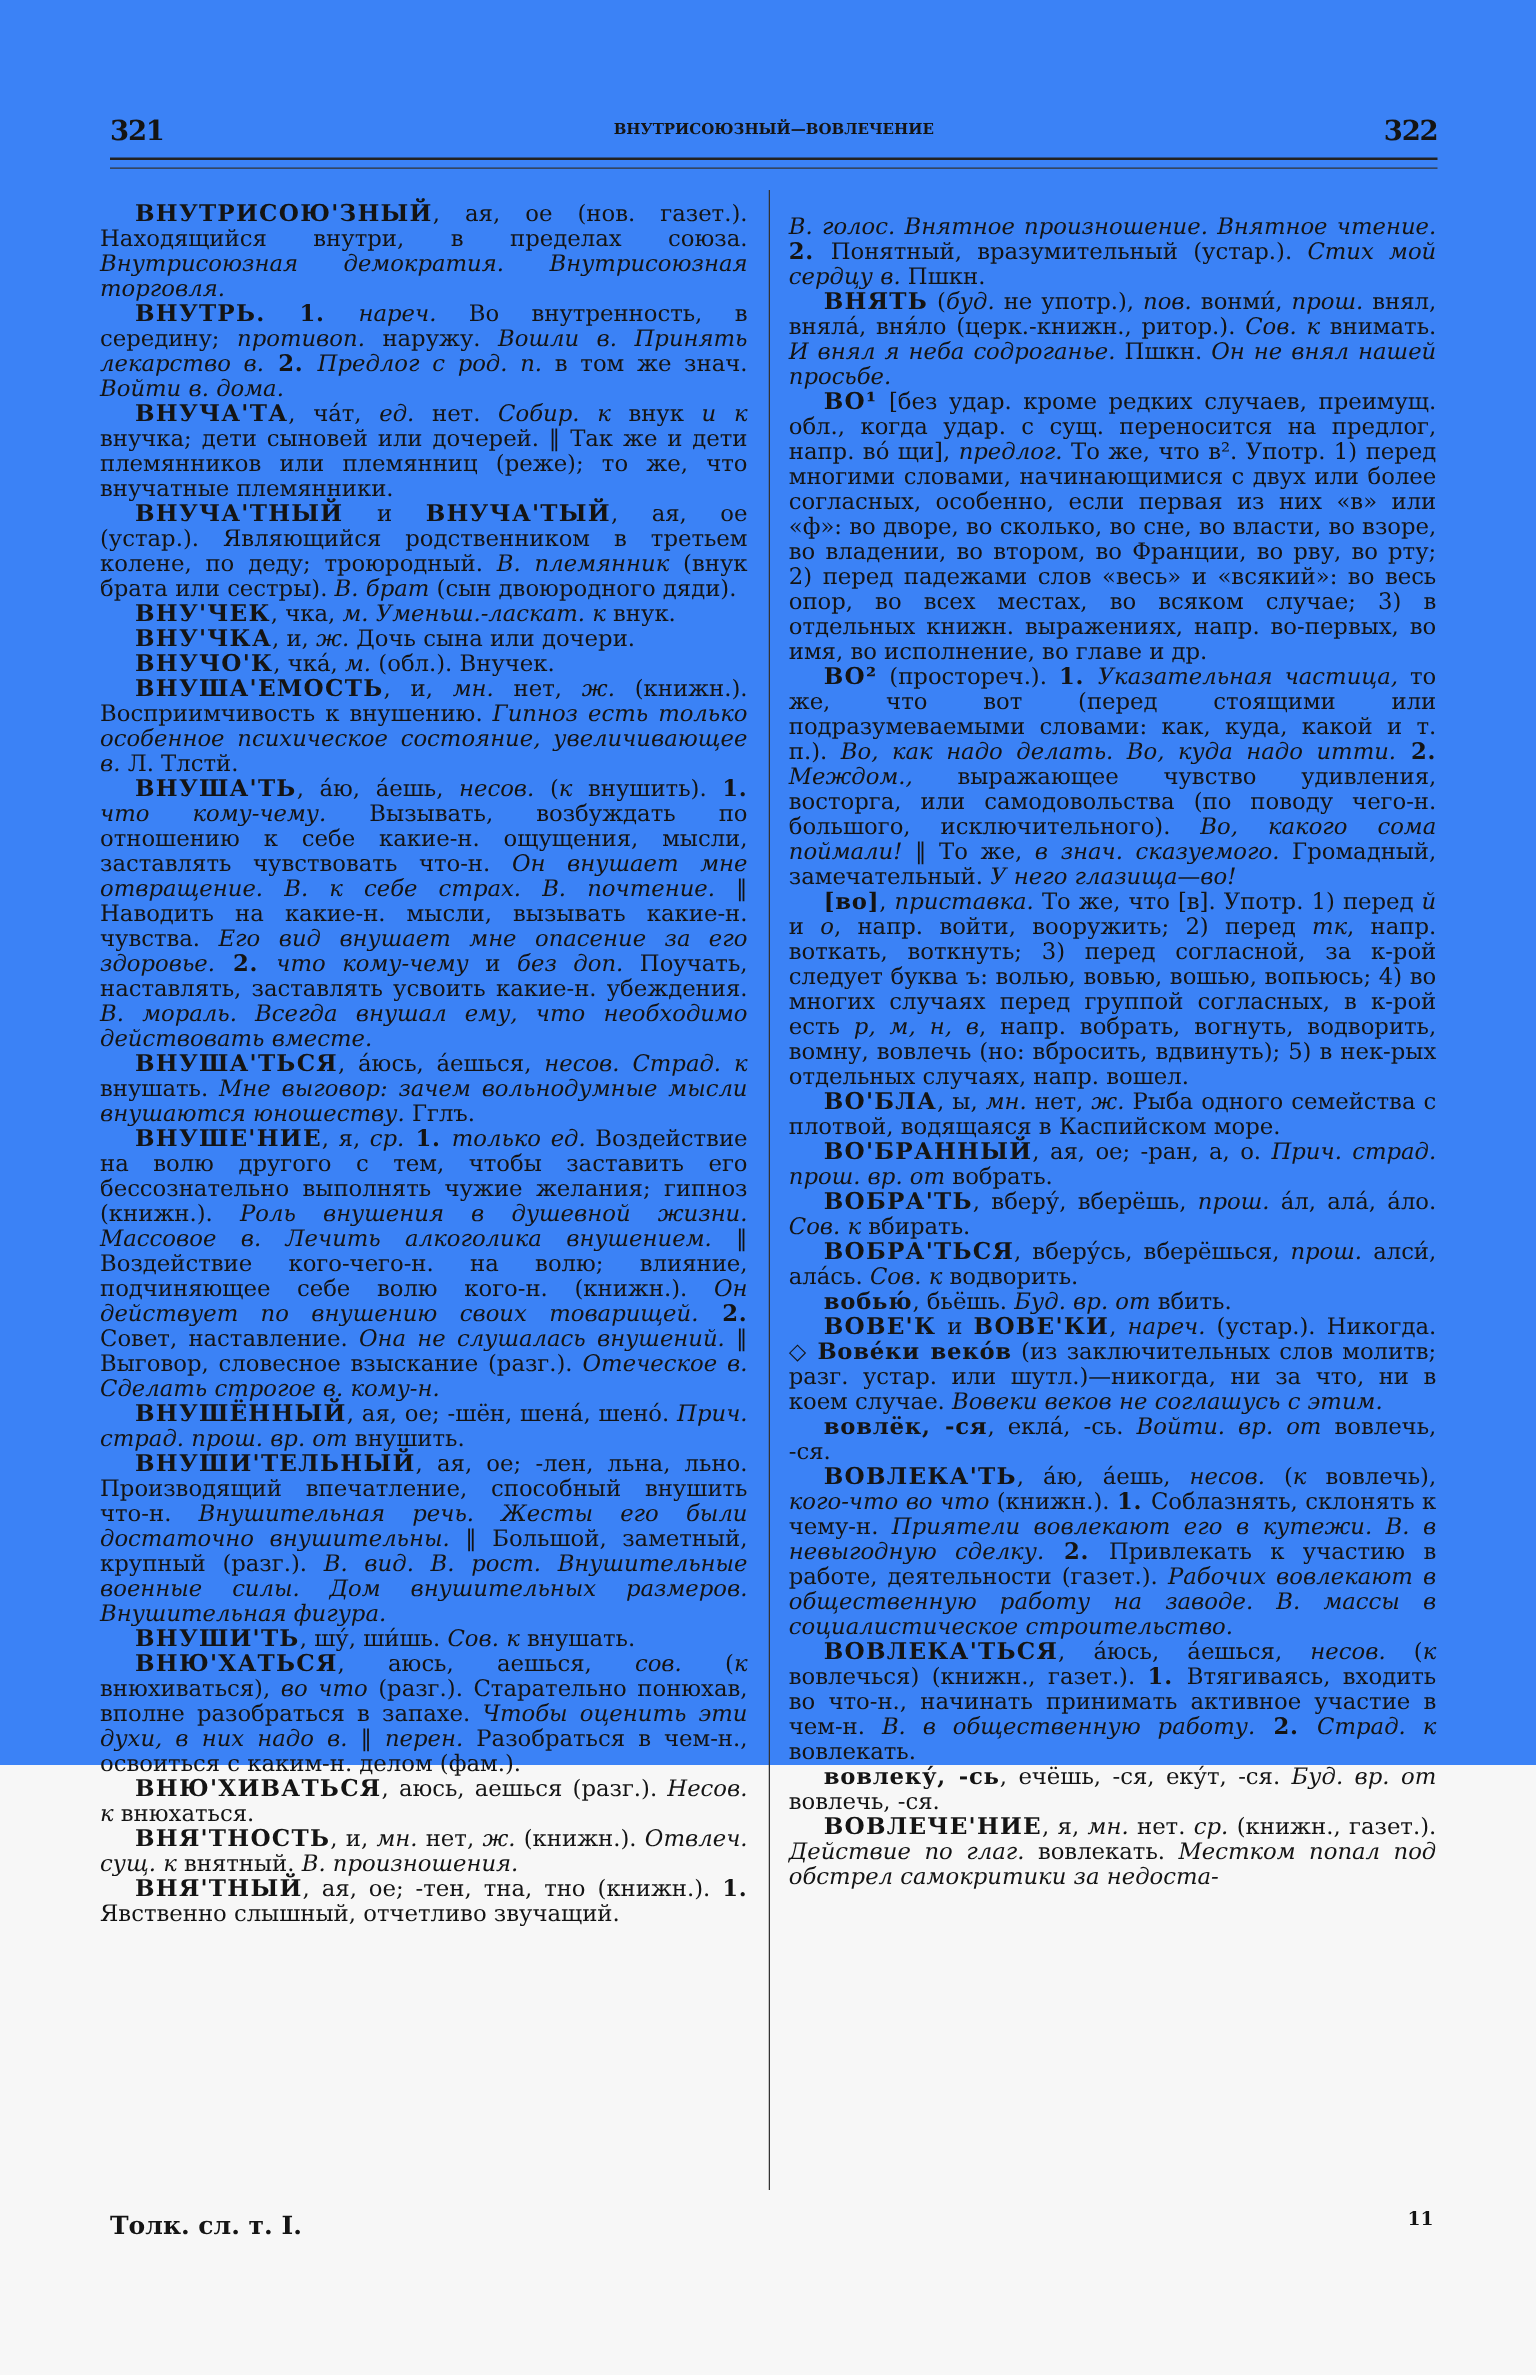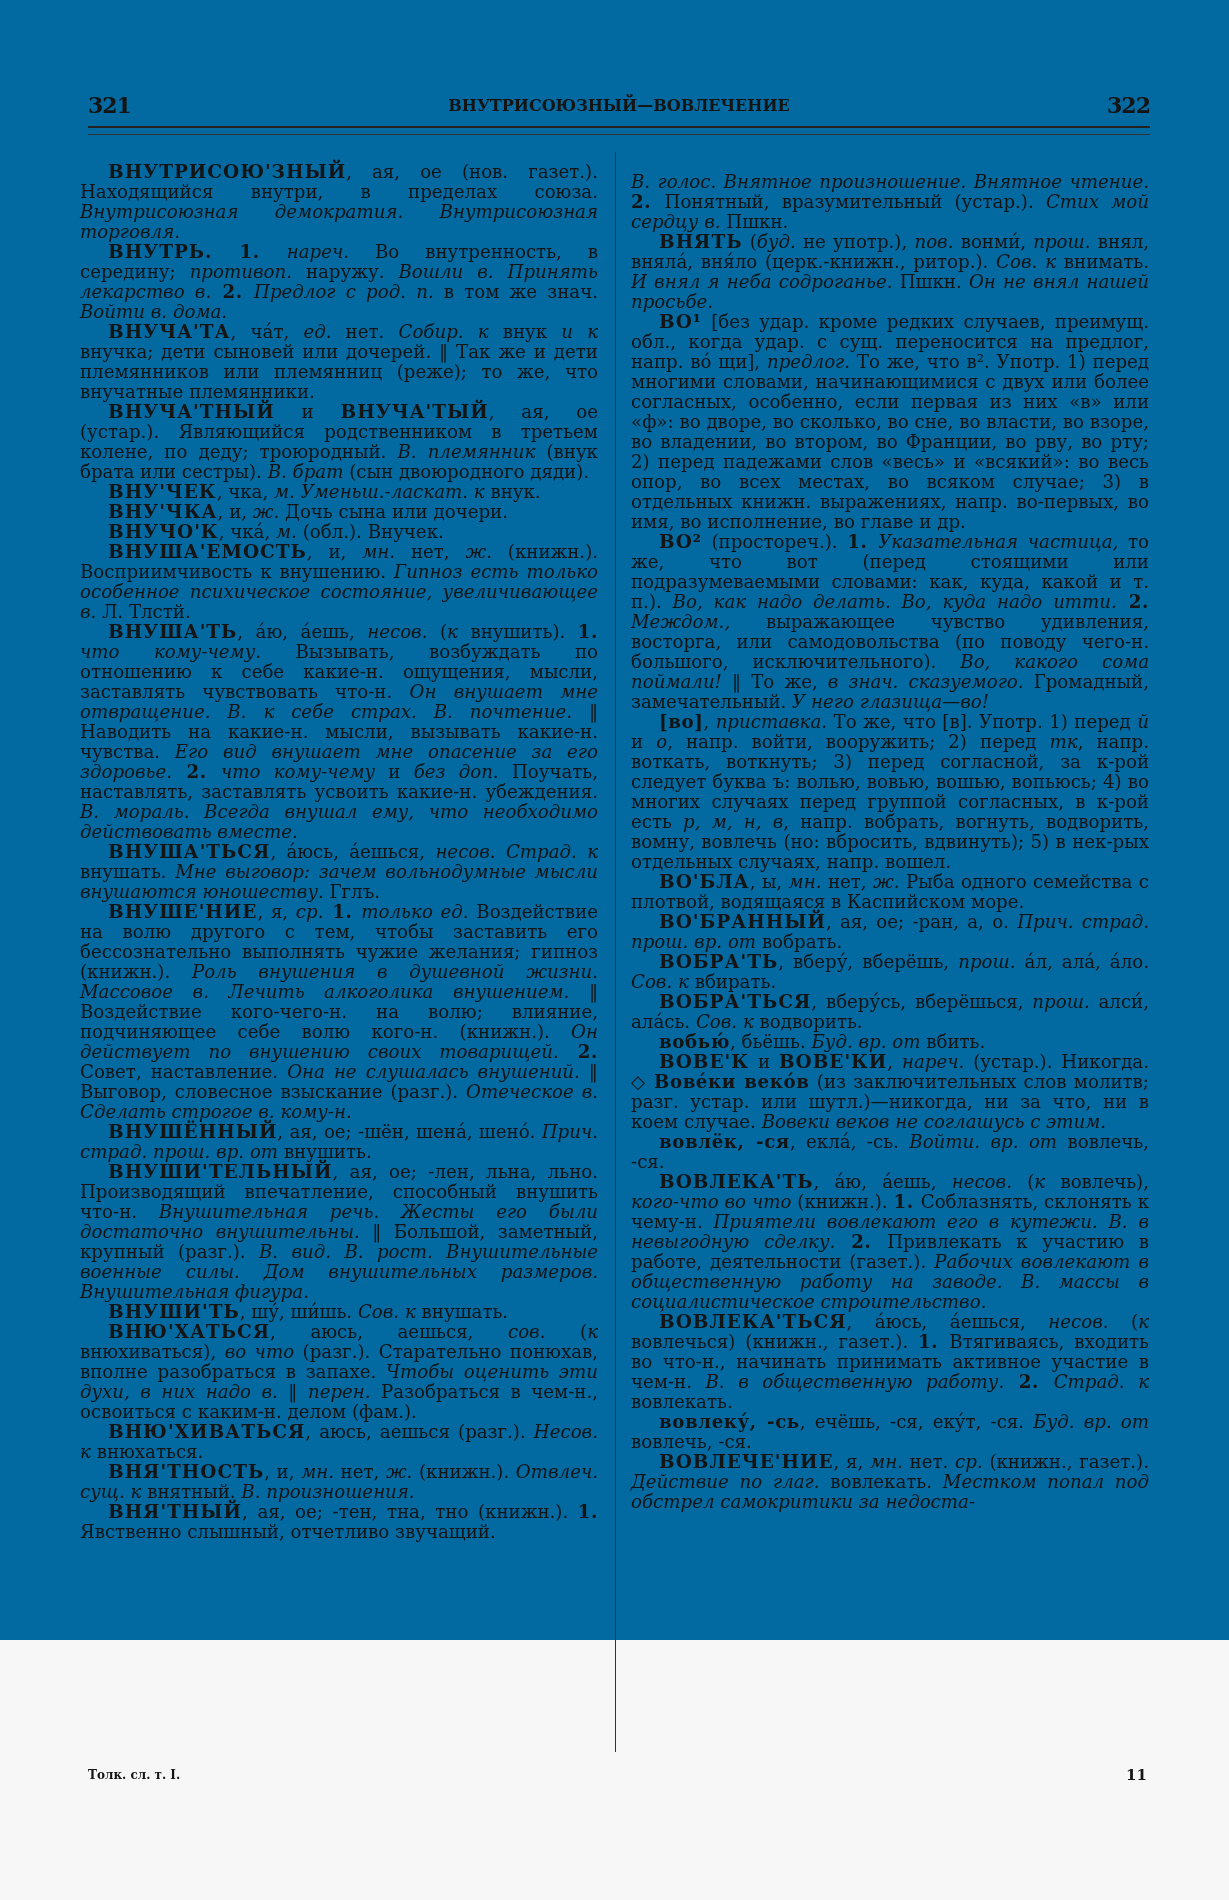--- a/index.html
+++ b/index.html
@@ -1,34 +1,34 @@
 <!DOCTYPE html>
 <html><head>
 <meta charset="utf-8">
 <style>
   html, body { margin: 0; padding: 0; background: #f7f7f7; }
   body { width: 1229px; height: 1900px; position: relative; overflow: hidden;
          font-family: "DejaVu Serif", "Liberation Serif", serif; color: #141414; }
-  .page { position: absolute; left: 0; top: 0; width: 1229px; height: 1640px; background: #0369a1; }
+  .page { position: absolute; left: 0; top: 0; width: 1229px; height: 1412px; background: #3b82f6; }
   .hdr { position: absolute; top: 92px; left: 88px; width: 1062px; height: 30px; }
   .hdr .pl { position: absolute; left: 0; top: 0; font-weight: bold; font-size: 22px; letter-spacing: -1px; }
   .hdr .pr { position: absolute; right: 0; top: 0; font-weight: bold; font-size: 22px; letter-spacing: -1px; }
-  .hdr .ttl { position: absolute; left: 0; right: 0; top: 4px; text-align: center; font-weight: bold; font-size: 16px; letter-spacing: 0px; }
+  .hdr .ttl { position: absolute; left: 0; right: 0; top: 4px; text-align: center; font-weight: bold; font-size: 12px; letter-spacing: 0px; }
   .rule { position: absolute; left: 88px; width: 1062px; top: 126px; height: 6px;
           border-top: 2px solid #222; border-bottom: 1px solid #333; }
   .col { position: absolute; top: 162px; width: 518px; font-size: 18.2px; line-height: 20px; text-align: justify; }
   .col.left { left: 80px; }
   .col.right { left: 631px; margin-top: 10px; }
   .divider { position: absolute; left: 615px; top: 152px; width: 1px; height: 1600px; background: #333; }
   .entry { text-indent: 28px; margin: 0; hyphens: manual; }
   .entry.cont { text-indent: 0; }
   .b { font-weight: bold; letter-spacing: 0.6px; }
   .hw { font-weight: bold; font-family: "DejaVu Serif", serif; letter-spacing: 1px; font-size: 18.5px; }
   .i { font-style: italic; }
-  .footer-left { position: absolute; left: 88px; top: 1768px; font-size: 12px; font-weight: bold; }
+  .footer-left { position: absolute; left: 88px; top: 1768px; font-size: 20px; font-weight: bold; }
   .footer-right { position: absolute; left: 1126px; top: 1766px; font-size: 15px; font-weight: bold; }
 </style>
 </head>
 <body>
 
 <div class="page">
 
   <div class="hdr">
     <span class="pl">321</span>
     <span class="ttl">ВНУТРИСОЮЗНЫЙ—ВОВЛЕЧЕНИЕ</span>

